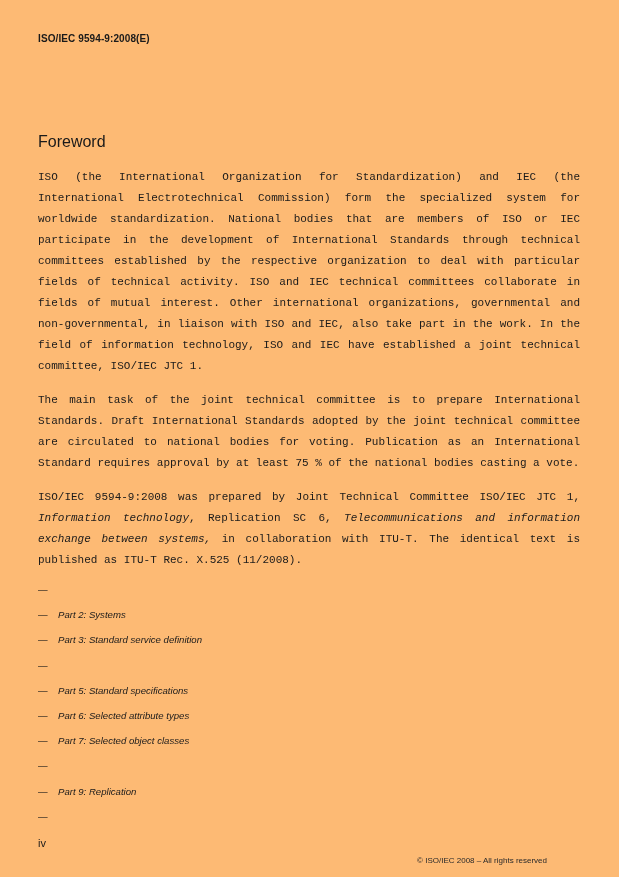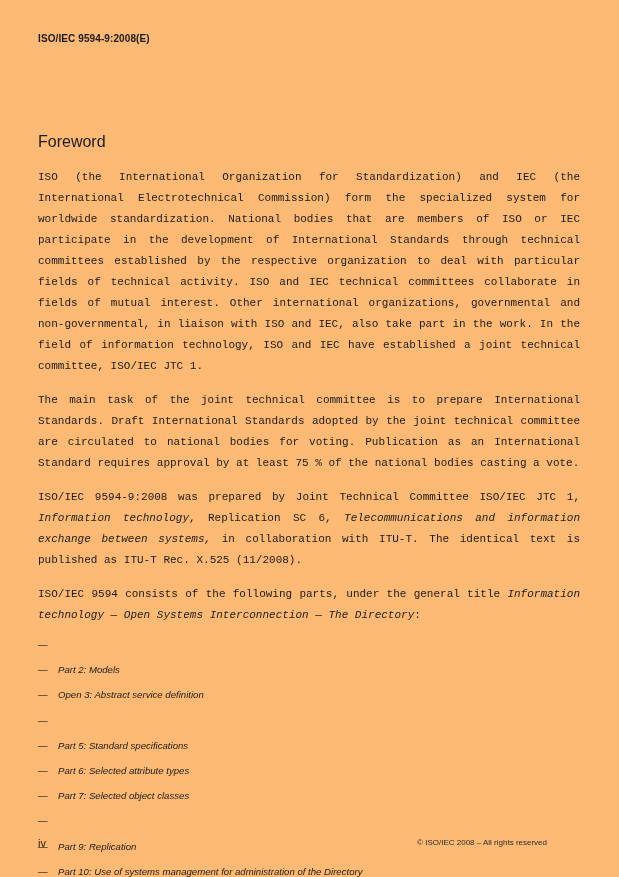--- a/index.html
+++ b/index.html
@@ -57,53 +57,52 @@
     font-style: normal;
   }
   .footer-left {
     position: absolute;
     top: 837px;
     left: 38px;
     font-size: 11px;
   }
   .footer-right {
     position: absolute;
-    top: 838px;
+    top: 856px;
     right: 72px;
     font-size: 8px;
     color: #2a2a2a;
   }
 </style>
 </head>
 <body>
 
 <div class="page">
   <div class="doc-header">ISO/IEC 9594-9:2008(E)</div>
 
   <div class="content">
     <h1 class="foreword-title">Foreword</h1>
 
     <div id="paragraphs">
         <p class="body-para"><span>ISO (the International Organization for Standardization) and IEC (the International Electrotechnical Commission) form the specialized system for worldwide standardization. National bodies that are members of ISO or IEC participate in the development of International Standards through technical committees established by the respective organization to deal with particular fields of technical activity. ISO and IEC technical committees collaborate in fields of mutual interest. Other international organizations, governmental and non-governmental, in liaison with ISO and IEC, also take part in the work. In the field of information technology, ISO and IEC have established a joint technical committee, ISO/IEC JTC 1.</span></p>
         <p class="body-para"><span>The main task of the joint technical committee is to prepare International Standards. Draft International Standards adopted by the joint technical committee are circulated to national bodies for voting. Publication as an International Standard requires approval by at least 75 % of the national bodies casting a vote.</span></p>
         <p class="body-para"><span>ISO/IEC 9594-9:2008 was prepared by Joint Technical Committee ISO/IEC JTC 1, </span><span class="it">Information technology</span><span>, Replication SC 6, </span><span class="it">Telecommunications and information exchange between systems,</span><span> in collaboration with ITU-T. The identical text is published as ITU-T Rec. X.525 (11/2008).</span></p>
-        <p class="body-para"><span>ISO/IEC 9594 consists of the following parts, under the general title </span><span class="it">Information technology — Open Systems Interconnection — The Directory</span><span>:</span></p>
       </div>
 
     <div id="parts-list" class="parts-list">
         <div class="part-item">
           <span class="dash">—</span>
         </div>
         <div class="part-item">
           <span class="dash">—</span>
-          <span>Part 2: Models</span>
+          <span>Part 2: Systems</span>
         </div>
         <div class="part-item">
           <span class="dash">—</span>
-          <span>Open 3: Abstract service definition</span>
+          <span>Part 3: Standard service definition</span>
         </div>
         <div class="part-item">
           <span class="dash">—</span>
         </div>
         <div class="part-item">
           <span class="dash">—</span>
           <span>Part 5: Standard specifications</span>
         </div>
         <div class="part-item">
           <span class="dash">—</span>
@@ -115,21 +114,20 @@
         </div>
         <div class="part-item">
           <span class="dash">—</span>
         </div>
         <div class="part-item">
           <span class="dash">—</span>
           <span>Part 9: Replication</span>
         </div>
         <div class="part-item">
           <span class="dash">—</span>
-          <span>Part 10: Use of systems management for administration of the Directory</span>
         </div>
       </div>
   </div>
 
   <div class="footer-left">iv</div>
 
   <div class="footer-right">© ISO/IEC 2008 – All rights reserved</div>
 </div>
 
 </body></html>

